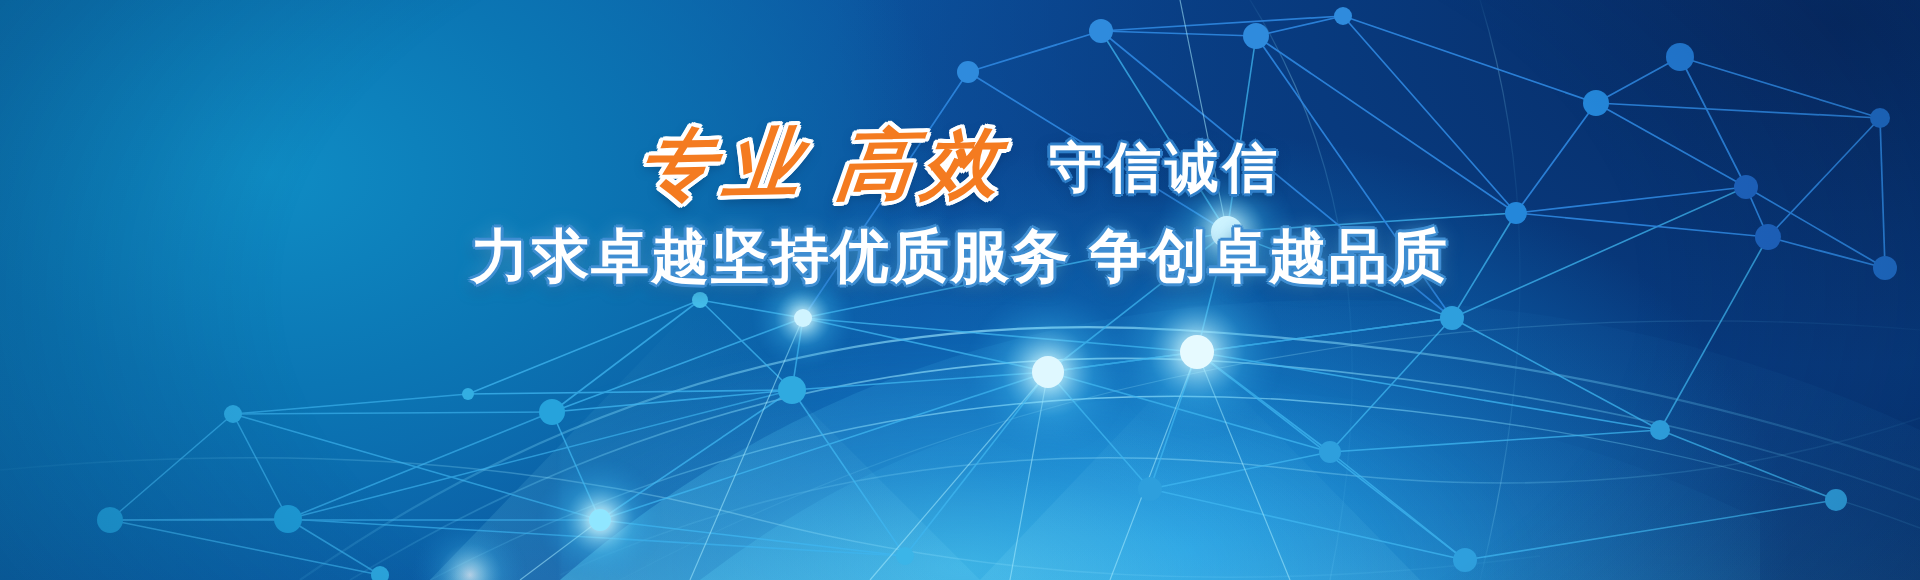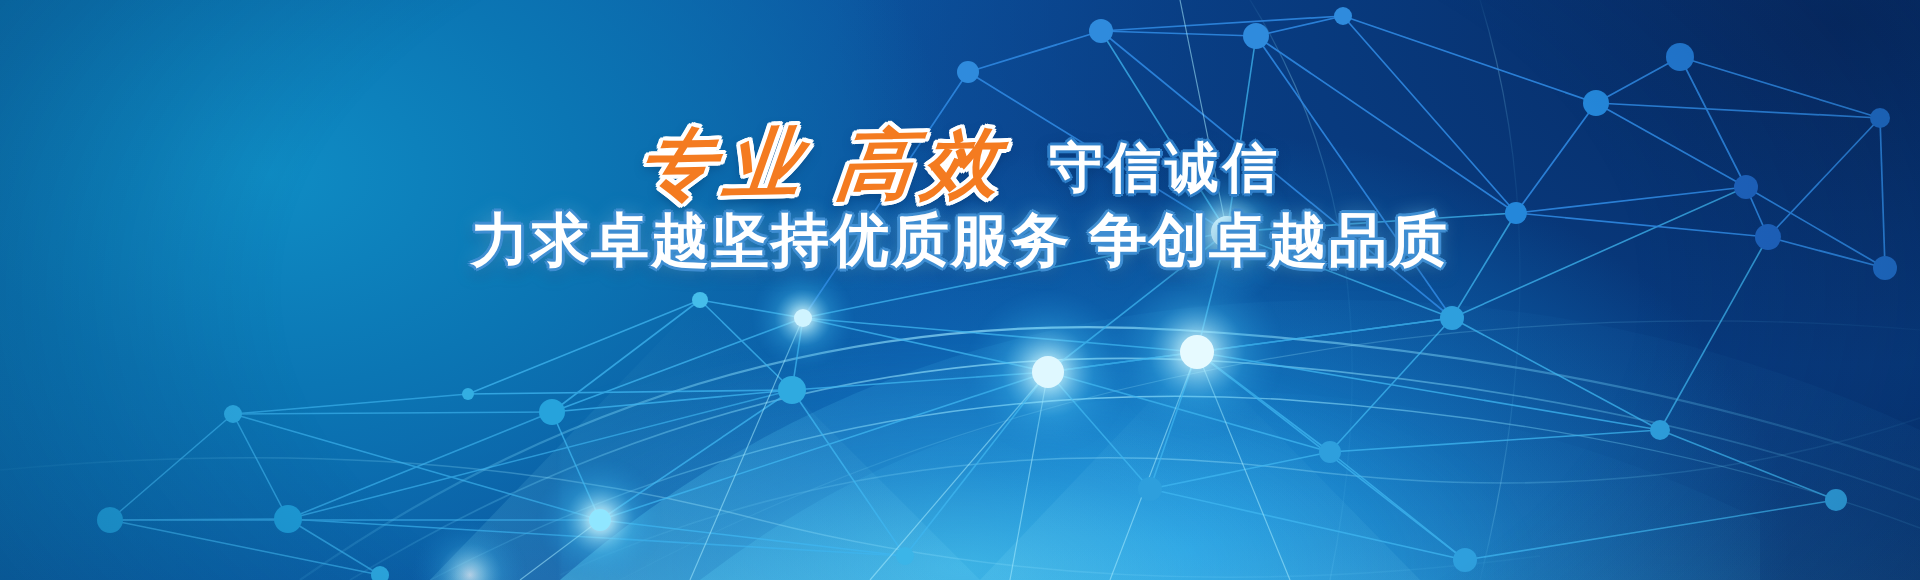--- a/index.html
+++ b/index.html
@@ -42,21 +42,21 @@
     font-family:"Liberation Sans","DejaVu Sans",sans-serif;
     font-size:54px;font-weight:700;color:#ffffff;letter-spacing:4px;
     position:relative;top:-4px;
     text-shadow:
       -2px -2px 0 #2f7fc9, 2px -2px 0 #2f7fc9, -2px 2px 0 #2f7fc9, 2px 2px 0 #2f7fc9,
       -3px 0 0 #2f7fc9, 3px 0 0 #2f7fc9, 0 -3px 0 #2f7fc9, 0 3px 0 #2f7fc9,
       0 4px 14px rgba(4,36,80,.55);
     margin-left: 14px;
   }
   .line2{
-    margin-top:6px;
+    margin-top:22px;
     font-family:"Liberation Sans","DejaVu Sans",sans-serif;
     font-size:58px;font-weight:700;color:#ffffff;letter-spacing:2px;
     white-space:nowrap;line-height:1.1;
     text-shadow:
       -2px -2px 0 #3f8ed2, 2px -2px 0 #3f8ed2, -2px 2px 0 #3f8ed2, 2px 2px 0 #3f8ed2,
       -3px 0 0 #3f8ed2, 3px 0 0 #3f8ed2, 0 -3px 0 #3f8ed2, 0 3px 0 #3f8ed2,
       0 0 18px rgba(120,215,255,.65), 0 5px 16px rgba(4,34,78,.55);
   }
 </style>
 </head>

